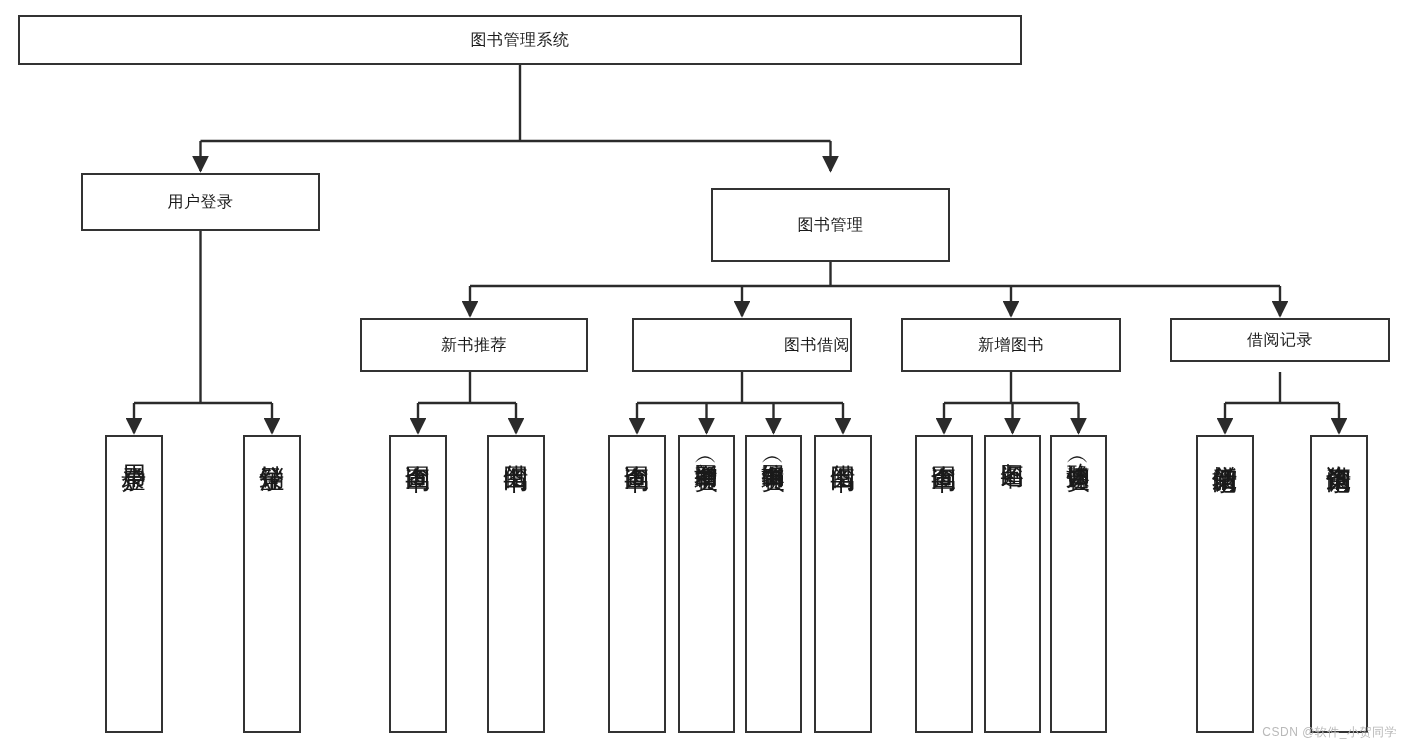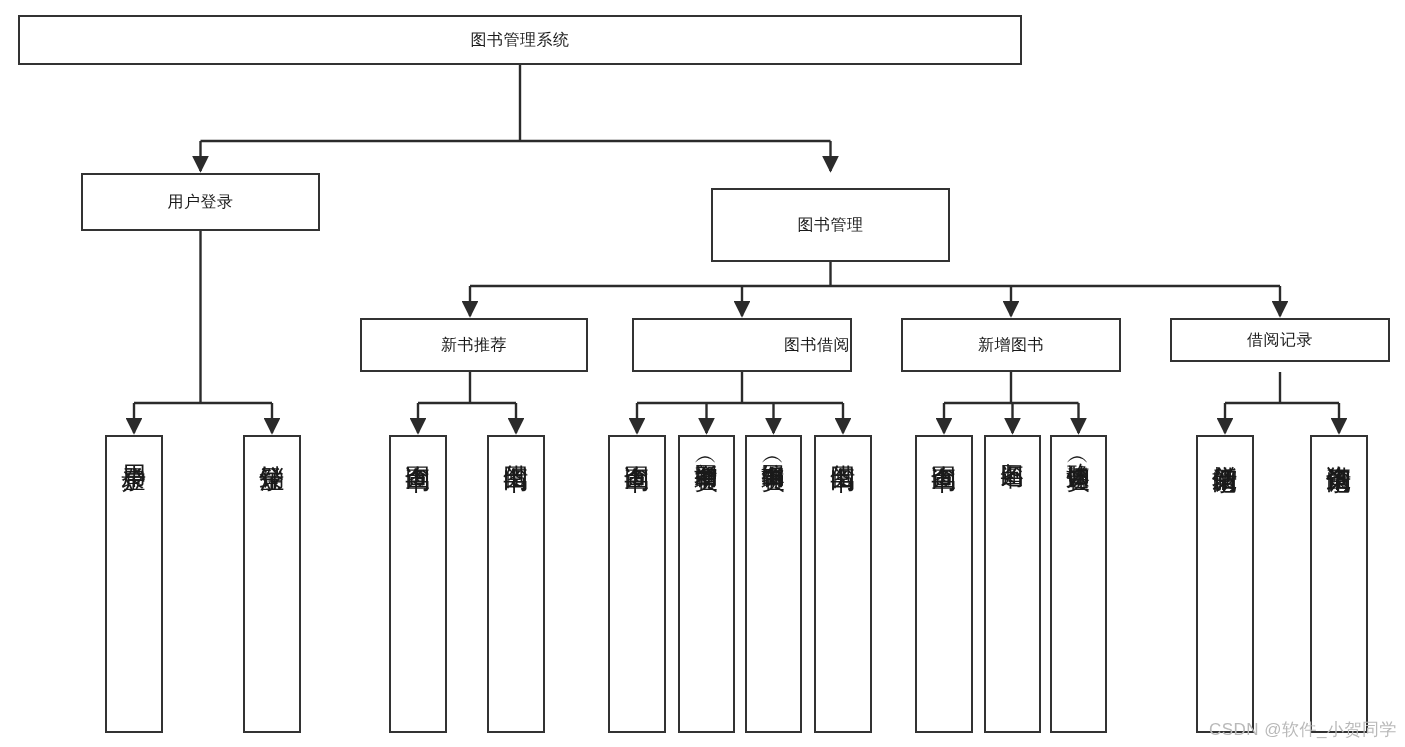--- a/index.html
+++ b/index.html
@@ -59,21 +59,21 @@
     line-height: 1.05;
     letter-spacing: 1px;
   }
   .node.vert.narrow .node-label {
     font-size: 23px;
   }
   #watermark {
     position: absolute;
     right: 8px;
     bottom: 6px;
-    font-size: 17px;
+    font-size: 12px;
     color: #b9b9b9;
     letter-spacing: 0.5px;
     white-space: nowrap;
     pointer-events: none;
   }
 </style>
 </head>
 <body>
 
 <div id="canvas">

